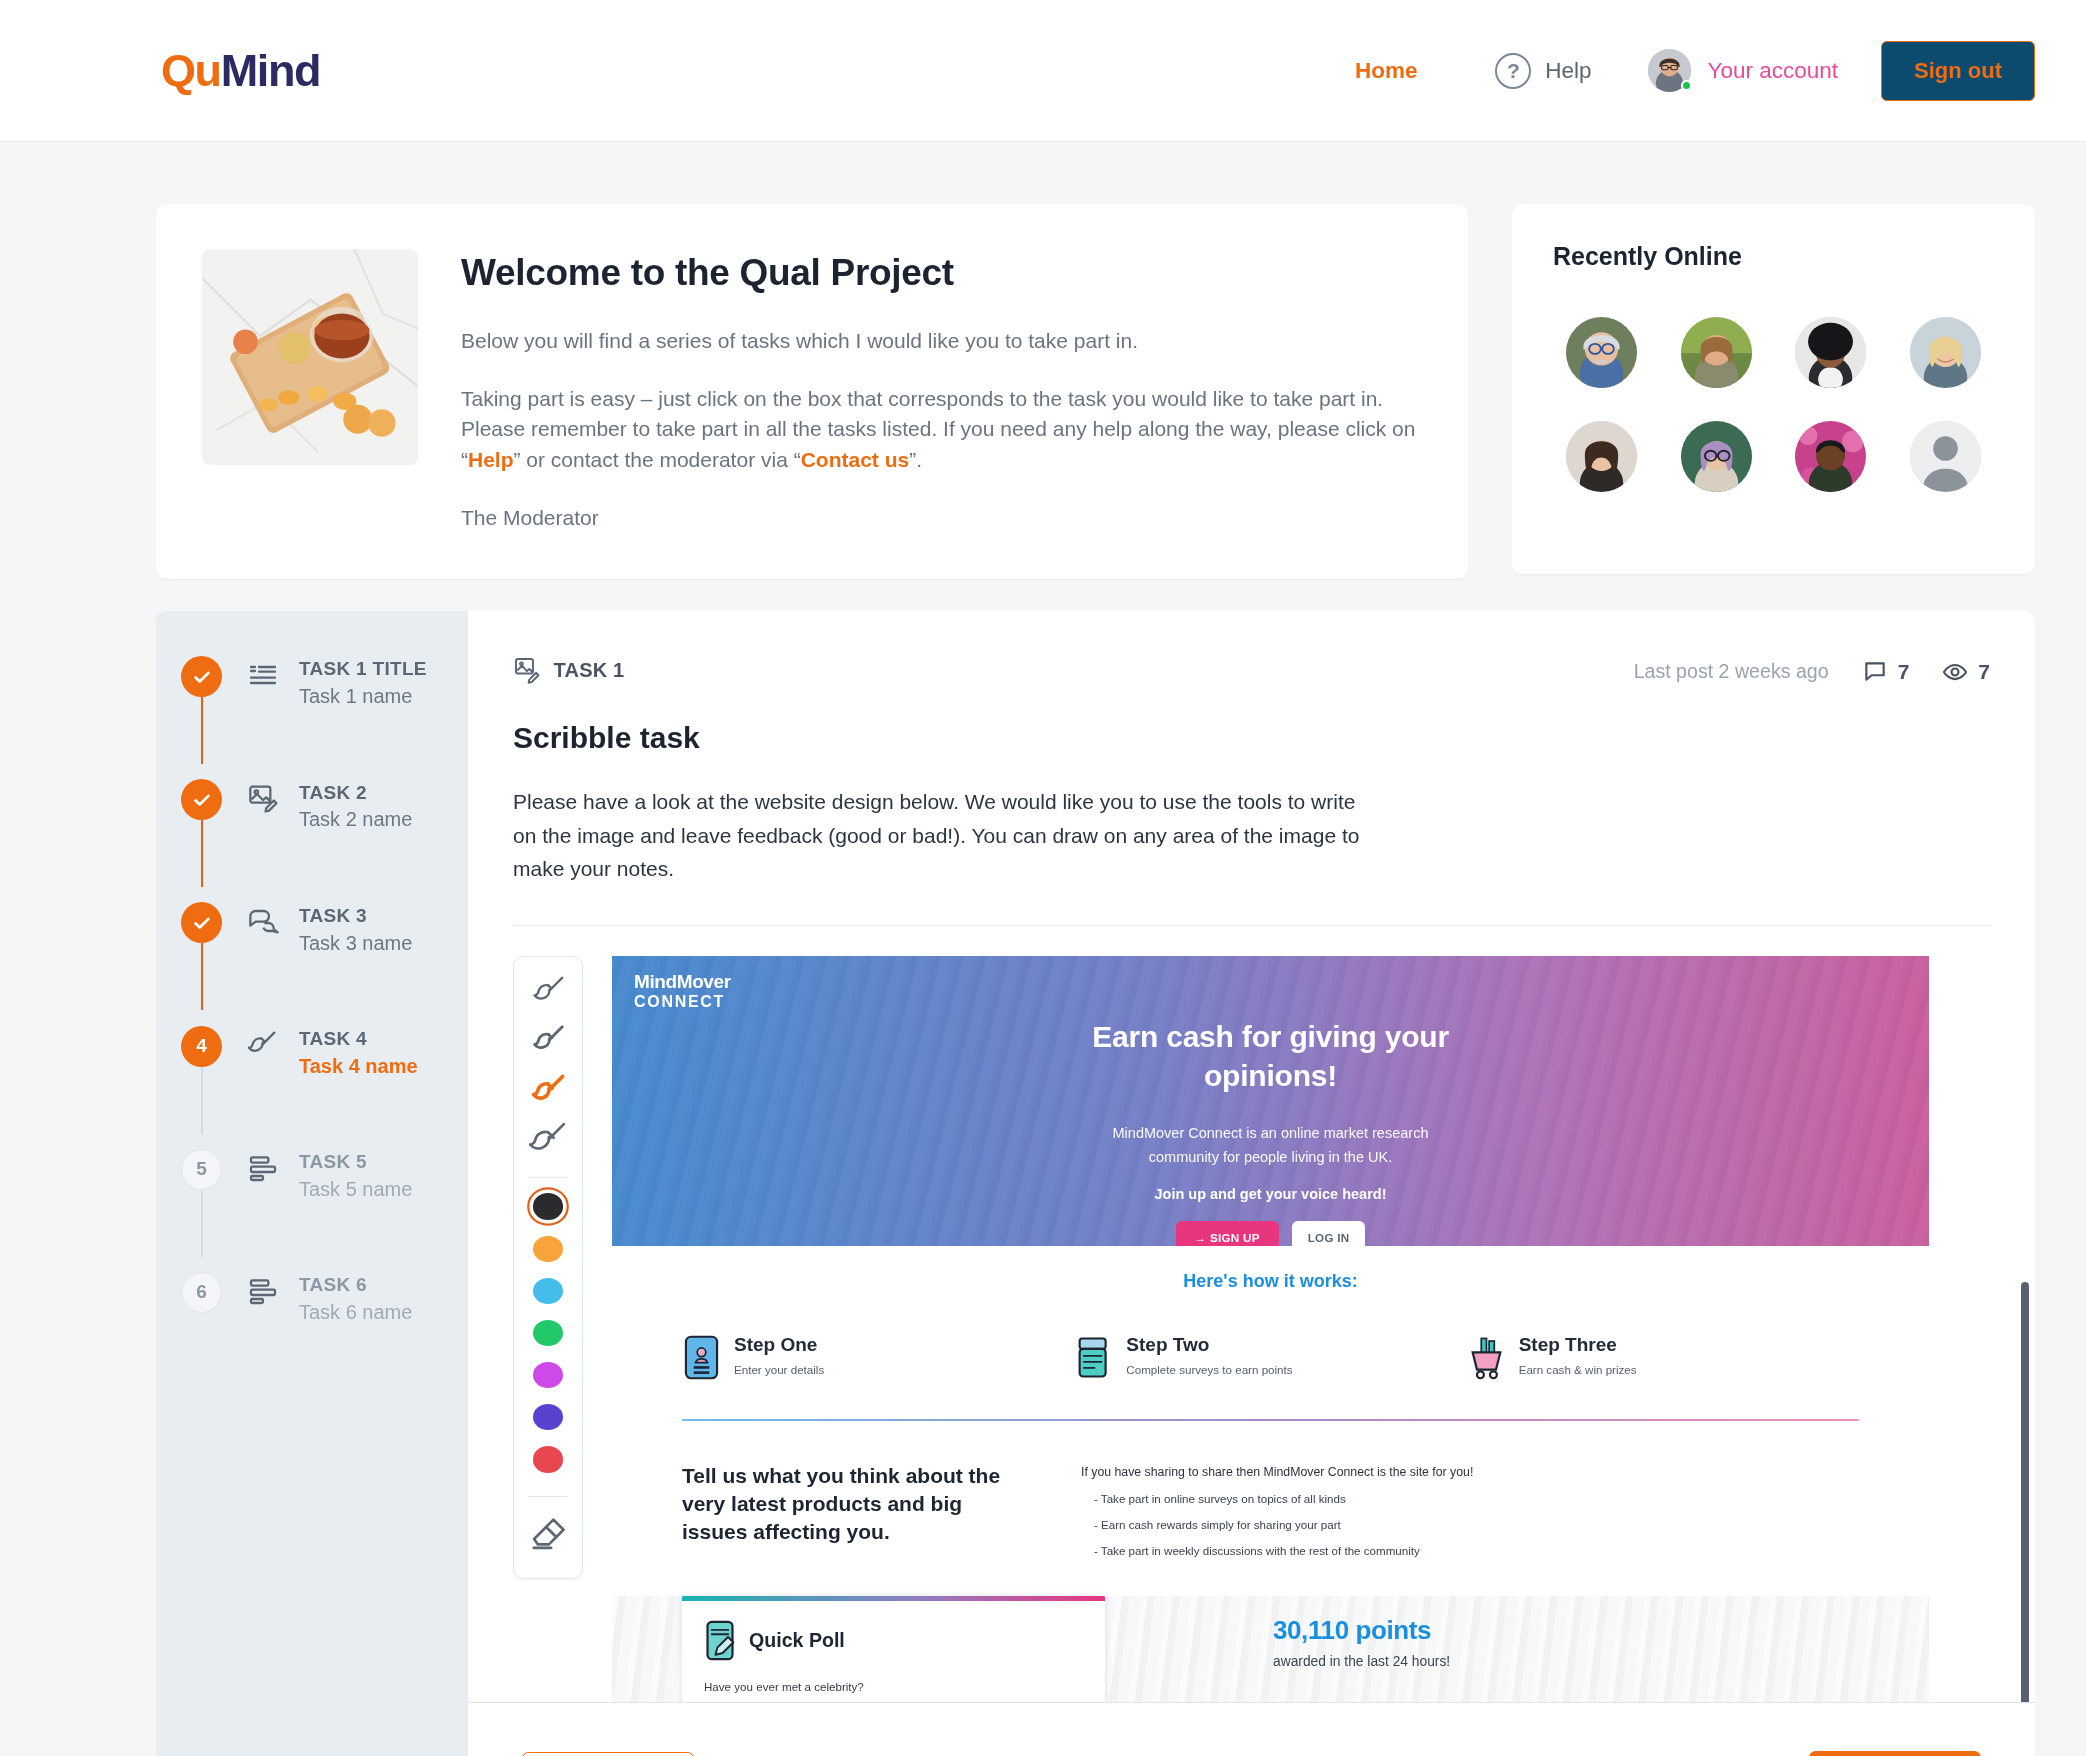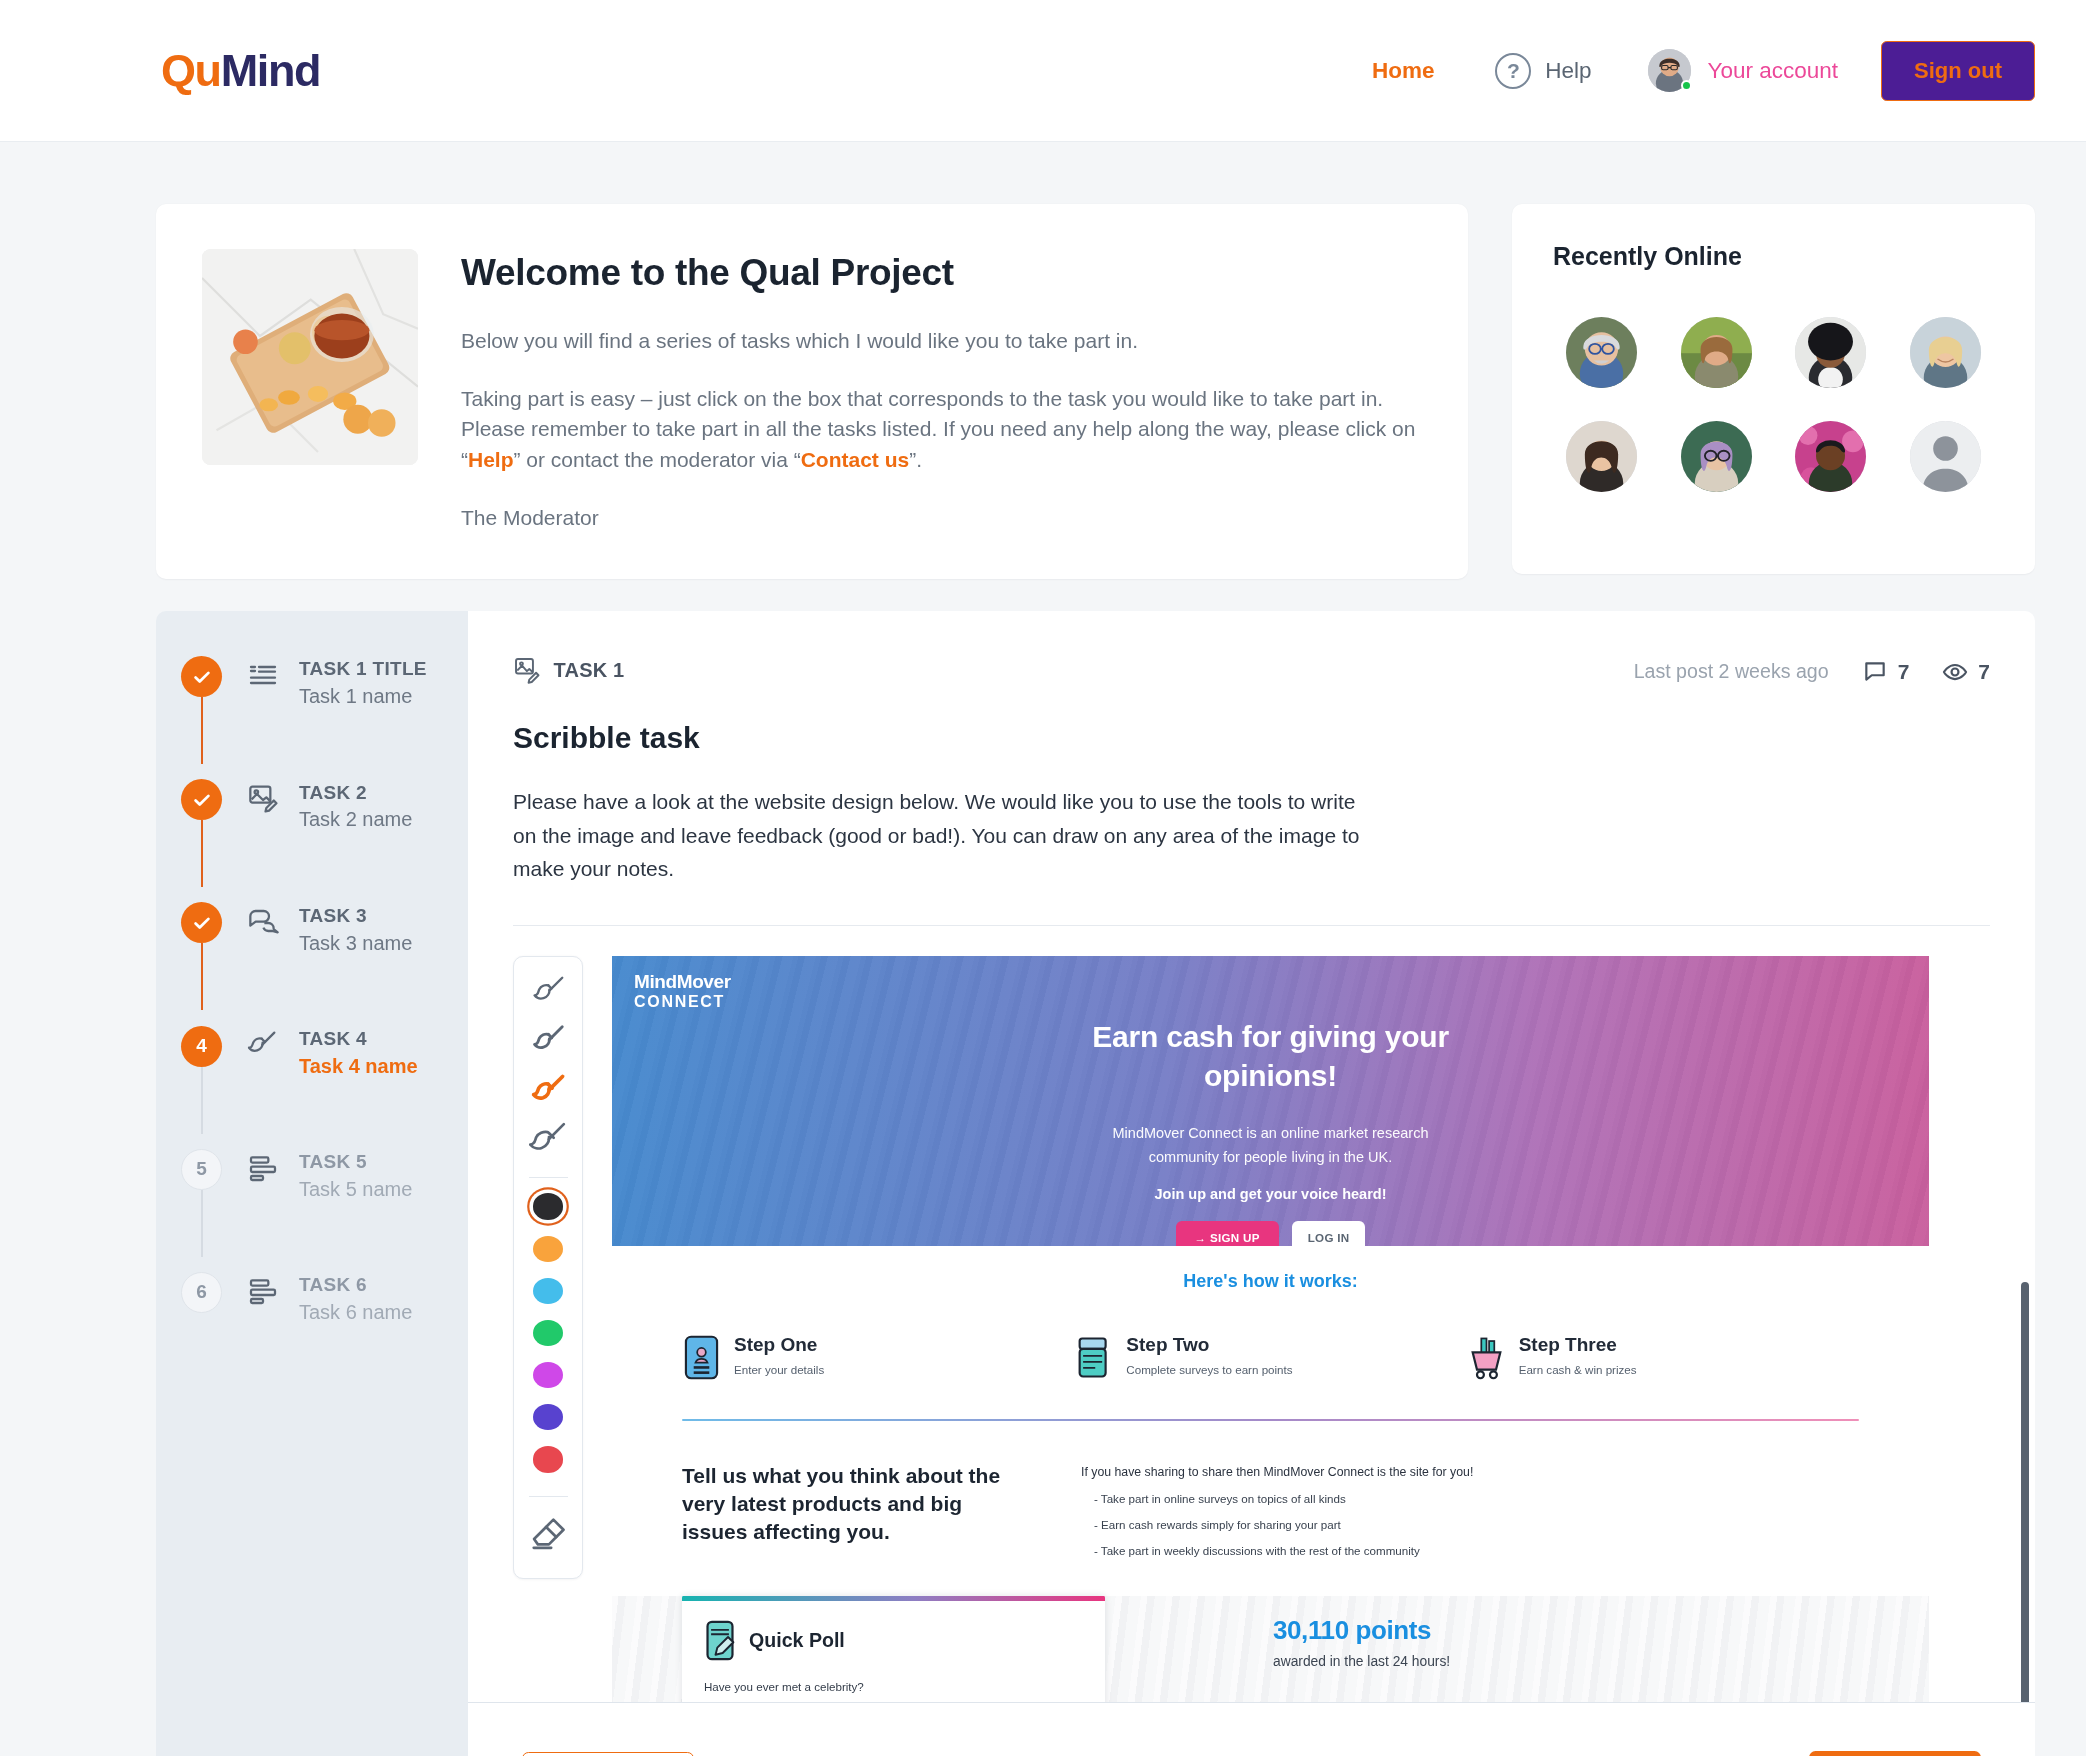--- a/index.html
+++ b/index.html
@@ -17,21 +17,21 @@
     display: flex; align-items: center;
     padding: 0 52px 0 161px;
     border-bottom: 0.7px solid #e9edf1;
     position: relative;
   }
   .logo { font-size: 45px; font-weight: 700; letter-spacing: -1.4px; line-height: 1; }
   .logo .qu { color: #ef6c11; }
   .logo .mind { color: #2c2a63; }
   .nav { margin-left: auto; display: flex; align-items: center; gap: 0; }
   .nav-home {
-    color: #ef6c11; font-size: 22.5px; font-weight: 600; margin-right: 61px; cursor: pointer;
+    color: #ef6c11; font-size: 22.5px; font-weight: 600; margin-right: 78px; cursor: pointer;
   }
   .nav-help { display: flex; align-items: center; gap: 13.8px; margin-right: 57px; cursor: pointer; }
   .help-circle {
     width: 36px; height: 36px; border: 2.2px solid #7a8899; border-radius: 50%;
     display: flex; align-items: center; justify-content: center;
     color: #7a8899; font-size: 21px; font-weight: 600; line-height: 1;
   }
   .nav-help-label { color: #5a6572; font-size: 22.5px; }
   .nav-account { display: flex; align-items: center; gap: 16px; margin-right: 43px; cursor: pointer; }
   .avatar-wrap { position: relative; width: 43px; height: 43px; }
@@ -39,21 +39,21 @@
     width: 43px; height: 43px; border-radius: 50%; overflow: hidden;
     background: #c9ccd2; display: block;
   }
   .online-dot {
     position: absolute; right: -0.7px; bottom: 0.7px;
     width: 11.6px; height: 11.6px; border-radius: 50%;
     background: #18c44b; border: 2.2px solid #fff;
   }
   .nav-account-label { color: #ec4899; font-size: 22.5px; }
   .signout-btn {
-    border: 1.4px solid #ef6c11; color: #ef6c11; background: #4c1d95;
+    border: 1.4px solid #ef6c11; color: #ef6c11; background: #0c4a6e;
     font-size: 22px; font-weight: 700; border-radius: 5.8px;
     padding: 16px 32px; cursor: pointer; font-family: inherit;
   }
 
   
   .page { padding: 62px 52px 0 156px; }
   .top-row { display: flex; gap: 44px; align-items: flex-start; }
 
   .welcome-card {
     background: #fff; border-radius: 10px; flex: 0 0 1312px;

